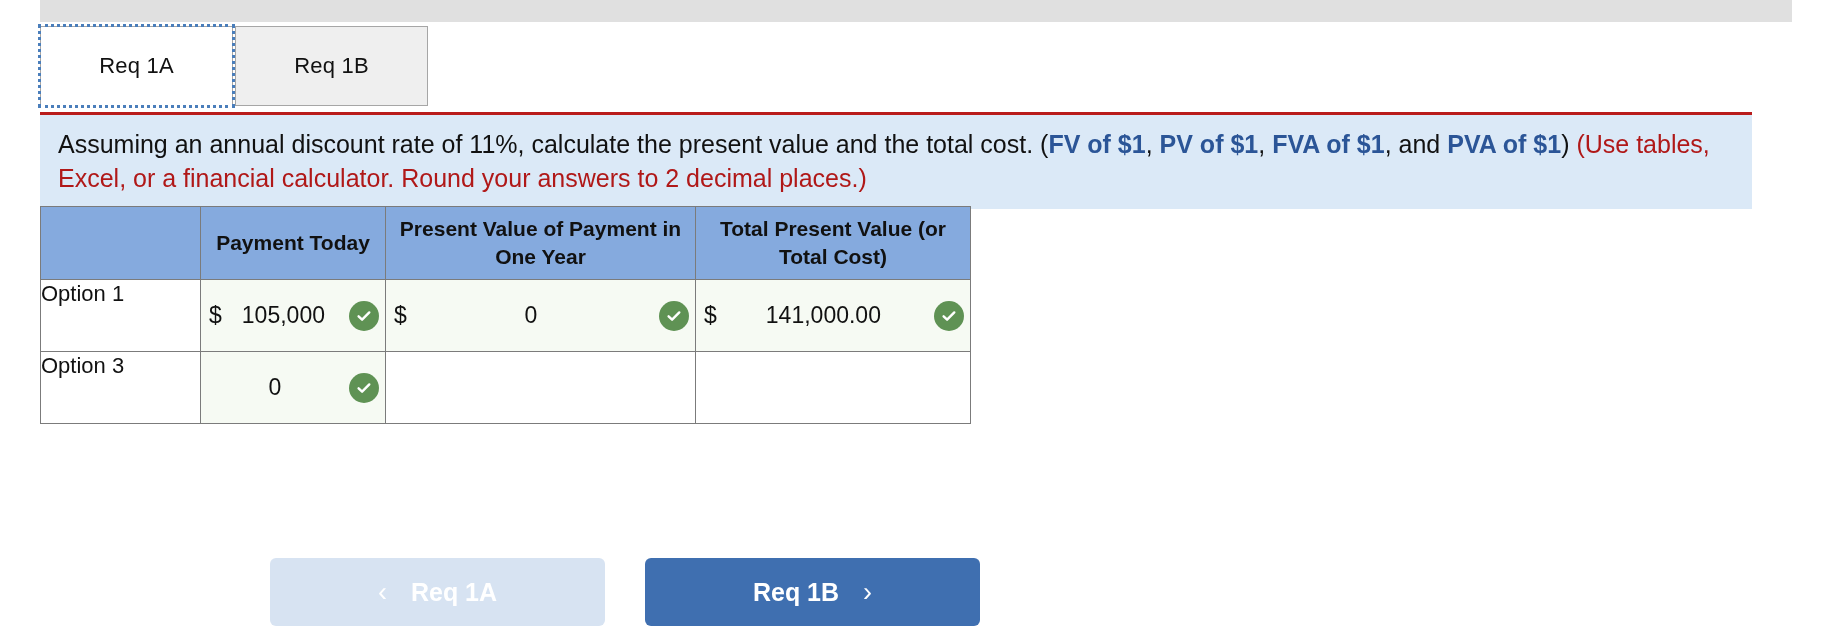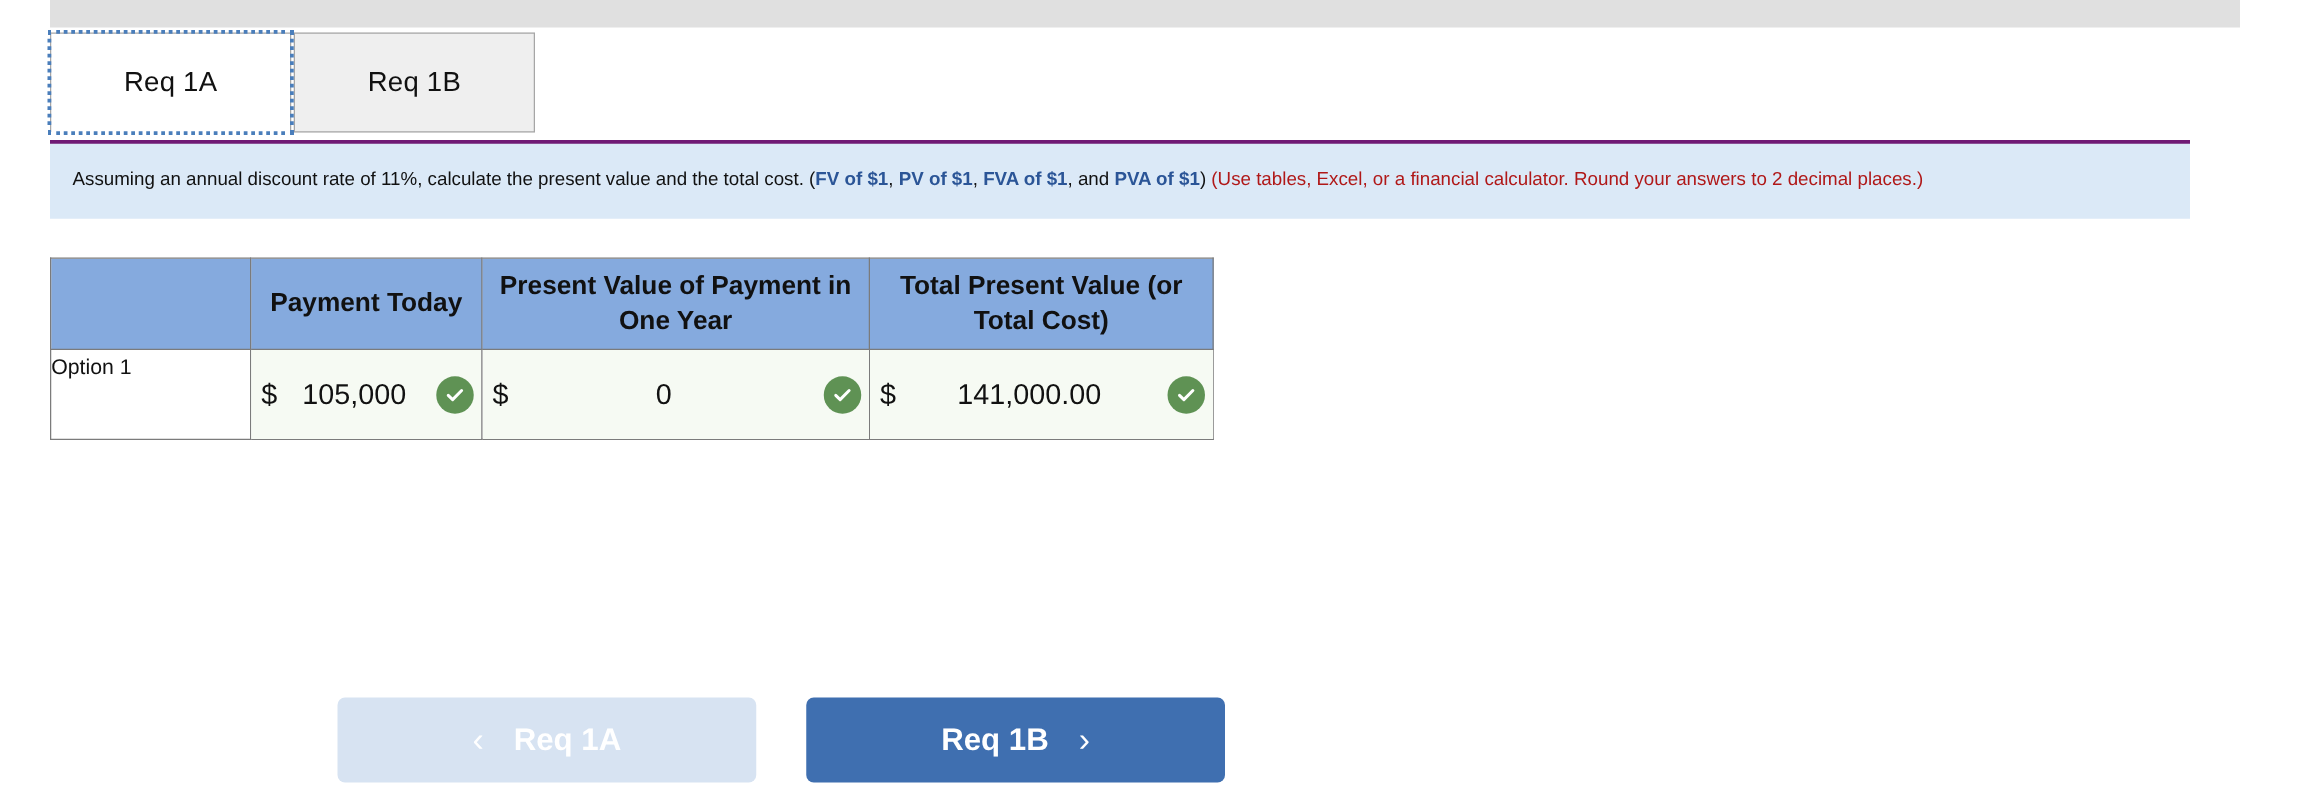--- a/index.html
+++ b/index.html
@@ -41,23 +41,23 @@
     outline-offset:-1px;
     position:relative;z-index:3;
   }
   .tab + .tab{margin-left:2px;}
 
   
   .banner{
     position:absolute;left:40px;top:112px;width:1712px;
     box-sizing:border-box;
     background:#dbe9f7;
-    border-top:3px solid #701a75;
+    border-top:3px solid #b91c1c;
     padding:12px 18px 14px 18px;
-    font-size:15px;line-height:34px;color:#111;
+    font-size:25px;line-height:34px;color:#111;
   }
   .banner b.lnk{color:#2b5597;font-weight:bold;}
   .banner .red{color:#b01818;}
 
   
   .tbl{
     position:absolute;left:40px;top:206px;
     border-collapse:collapse;
     table-layout:fixed;
   }
@@ -75,21 +75,21 @@
     line-height:28px;
     padding:8px 6px;
     vertical-align:middle;
   }
   .col-lbl{width:160px;}
   .col-pay{width:185px;}
   .col-pv{width:310px;}
   .col-tot{width:275px;}
 
   .rowlabel{
-    font-size:17px;color:#111;
+    font-size:22px;color:#111;
     padding:6px 4px 8px 6px;
     line-height:28px;
     background:#ffffff;
     vertical-align:top;
     height:72px;
   }
   .cell{
     height:72px;
     vertical-align:middle;
     background:#ffffff;
@@ -196,20 +196,43 @@
             <span class="chk">
               <svg width="18" height="18" viewBox="0 0 18 18">
                   <path d="M3.6 9.3 L7.1 12.7 L14.3 5.4" fill="none" stroke="#ffffff" stroke-width="2.4" stroke-linecap="round" stroke-linejoin="round"></path>
                 </svg>
             </span>
           </div>
         </td>
       </tr>
 
 
+      <tr>
+        <td class="rowlabel">Option 3</td>
+        <td class="cell filled">
+          <div class="cellinner">
+            <span class="amount">0</span>
+            <span class="chk">
+              <svg width="18" height="18" viewBox="0 0 18 18">
+                  <path d="M3.6 9.3 L7.1 12.7 L14.3 5.4" fill="none" stroke="#ffffff" stroke-width="2.4" stroke-linecap="round" stroke-linejoin="round"></path>
+                </svg>
+            </span>
+          </div>
+        </td>
+        <td class="cell">
+          <div class="cellinner">
+            <span class="amount"></span>
+          </div>
+        </td>
+        <td class="cell">
+          <div class="cellinner">
+            <span class="amount"></span>
+          </div>
+        </td>
+      </tr>
     </tbody>
   </table>
 
   <div class="navwrap">
     <button class="navbtn prev">
       <span class="chev">‹</span>
       <span>Req 1A</span>
     </button>
     <button class="navbtn next">
       <span>Req 1B</span>

